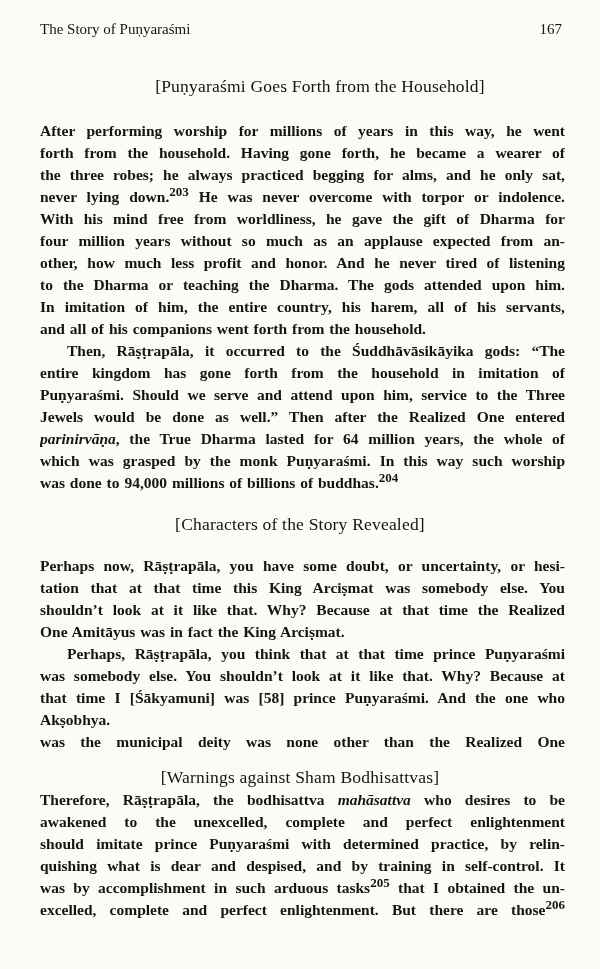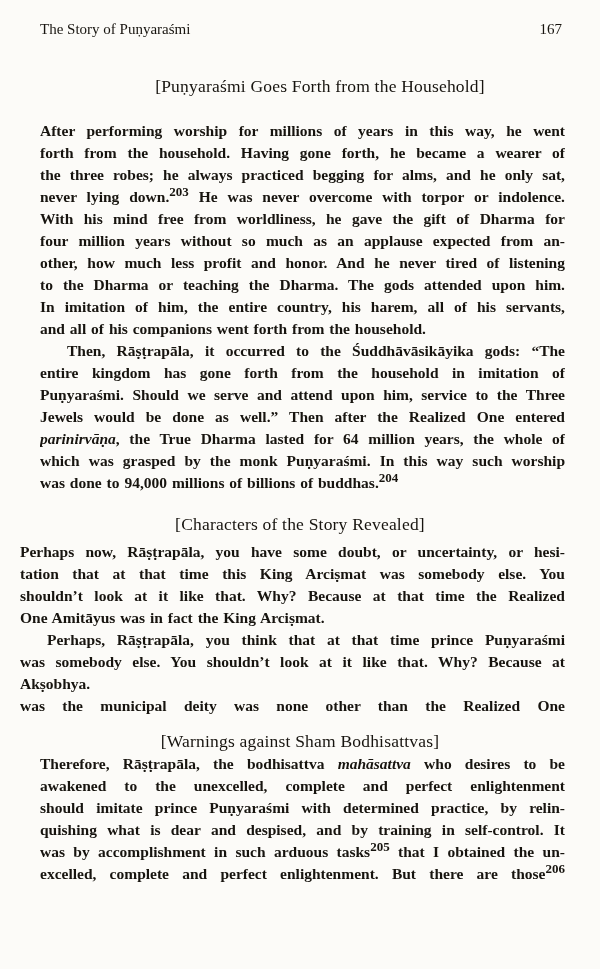--- a/index.html
+++ b/index.html
@@ -27,21 +27,21 @@
     font-size:17.5px;
     line-height:24px;
     font-weight:400;
     letter-spacing:0.2px;
   }
   .h1 { margin-top:36px;margin-left:40px; }
   .h2 { margin-top:18px; }
   .h3 { margin-top:12px; }
   .bodyblock { padding:0 35px 0 40px; }
   .g1 { margin-top:22px; }
-  .g2 { margin-top:5px;padding-left:20px; }
+  .g2 { margin-top:19px; }
   .g3 { }
   .line {
     font-size:15.5px;
     font-weight:bold;
     line-height:22px;
     height:22px;
     overflow:hidden;
     text-align:justify;
     text-align-last:justify;
     word-spacing:1px;
@@ -91,20 +91,21 @@
 
   <div class="heading h2">[Characters of the Story Revealed]</div>
 
   <div class="bodyblock g2">
     <div class="line">Perhaps now, Rāṣṭrapāla, you have some doubt, or uncertainty, or hesi-</div>
     <div class="line">tation that at that time this King Arciṣmat was somebody else. You</div>
     <div class="line">shouldn’t look at it like that. Why? Because at that time the Realized</div>
     <div class="line last">One Amitāyus was in fact the King Arciṣmat.</div>
     <div class="line indent">Perhaps, Rāṣṭrapāla, you think that at that time prince Puṇyaraśmi</div>
     <div class="line">was somebody else. You shouldn’t look at it like that. Why? Because at</div>
+    <div class="line">that time I [Śākyamuni] was [58] prince Puṇyaraśmi. And the one who</div>
     <div class="line last">Akṣobhya.</div>
     <div class="line">was the municipal deity was none other than the Realized One</div>
   </div>
 
   <div class="heading h3">[Warnings against Sham Bodhisattvas]</div>
 
   <div class="bodyblock g3">
     <div class="line"><span>Therefore, Rāṣṭrapāla, the bodhisattva </span><span class="it">mahāsattva</span><span> who desires to be</span></div>
     <div class="line">awakened to the unexcelled, complete and perfect enlightenment</div>
     <div class="line">should imitate prince Puṇyaraśmi with determined practice, by relin-</div>

